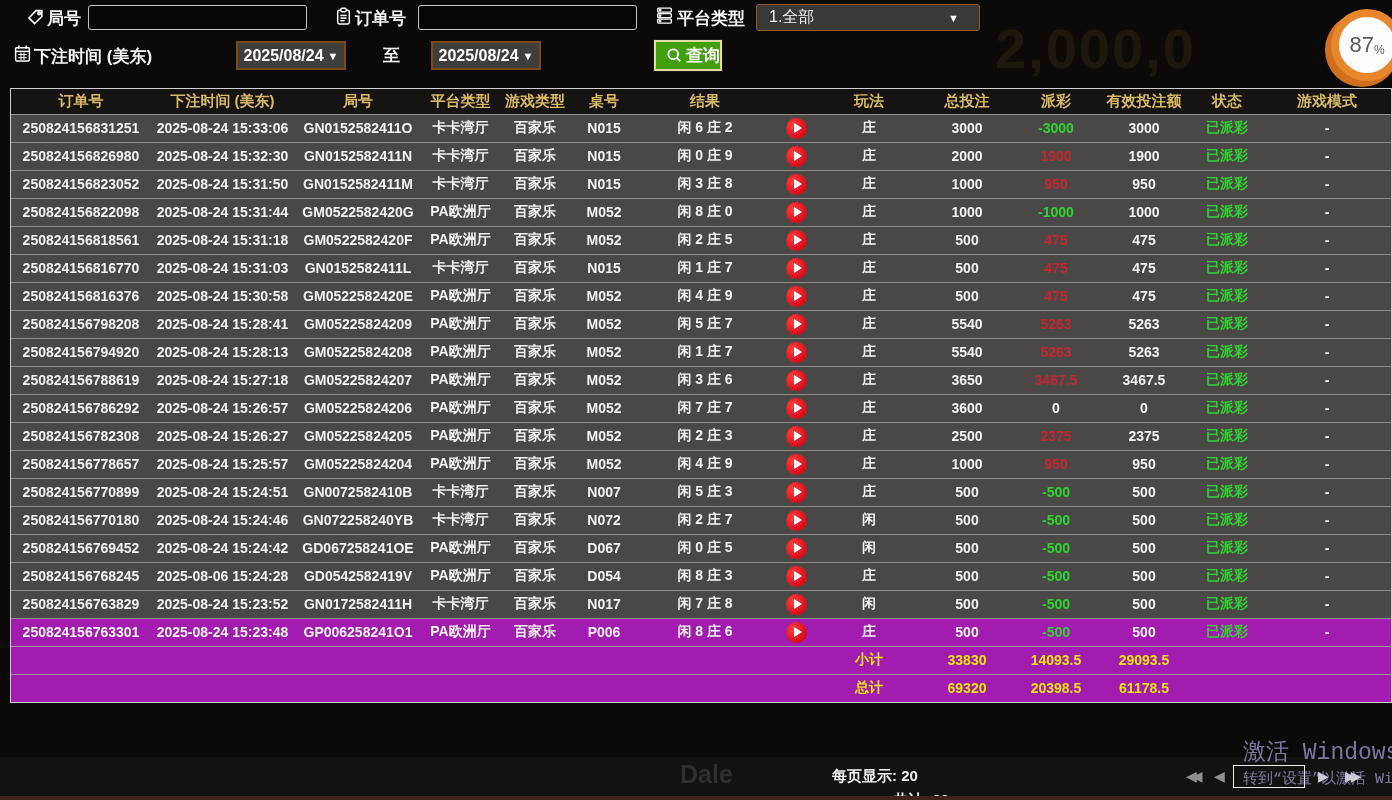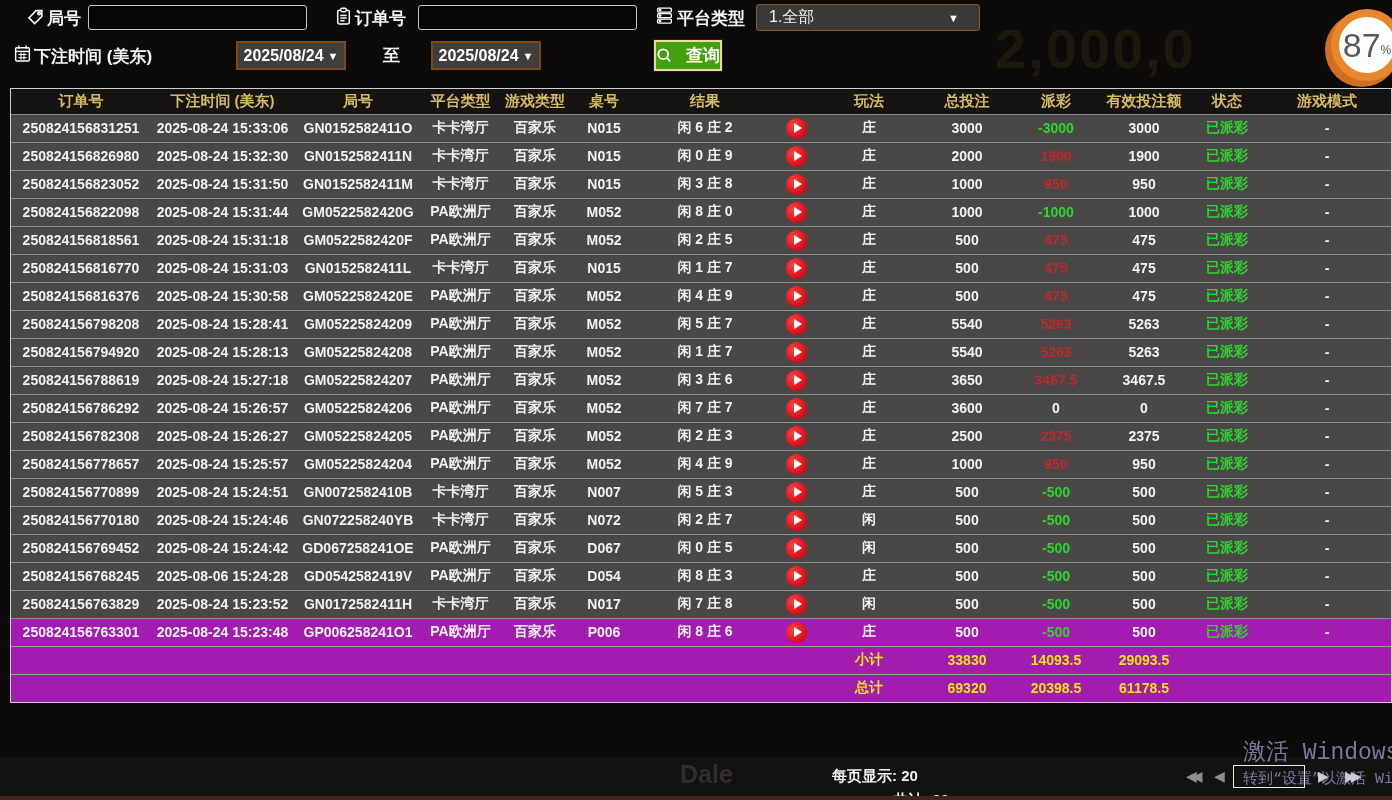--- a/index.html
+++ b/index.html
@@ -26,34 +26,34 @@
   .datebox {
     position:absolute; width:110px; height:29px; background:#403e3c;
     border:2px solid #7a4a15; color:#fff; font-weight:700; font-size:16px;
     display:flex; align-items:center; justify-content:center; gap:4px; cursor:pointer;
   }
   .datebox .caret { font-size:11px; }
   .search-btn {
     position:absolute; left:654px; top:40px; width:68px; height:31px;
     background:#42a00e; border:2px solid #e9d9a4; box-shadow:0 0 0 1px #1c1c1c;
     color:#fff; font-weight:700; font-size:17px;
-    display:flex; align-items:center; justify-content:space-between; gap:3px; cursor:pointer;
+    display:flex; align-items:center; justify-content:flex-end; gap:3px; cursor:pointer;
   }
   
   .wm-amount {
     position:absolute; left:995px; top:16px; font-size:56px; font-weight:700;
     color:#8a6a1c; opacity:.14; letter-spacing:2px; white-space:nowrap; pointer-events:none;
   }
   
   .gauge {
     position:absolute; left:1331px; top:9px; width:72px; height:72px; border-radius:50%;
     background:#fdfdfd; border:8px solid #e8862d; box-shadow:-5px 5px 0 1px #cf6f1f;
     display:flex; align-items:center; justify-content:center; color:#5a5a5a; z-index:5;
   }
-  .gauge .val { font-size:34px; }
+  .gauge .val { font-size:22px; }
   .gauge .unit { font-size:12px; margin-top:10px; }
   
   .table-wrap {
     position:absolute; left:10px; top:88px; width:1382px;
     border:1px solid #cfcfcf; background:#3b3938;
   }
   table { width:100%; border-collapse:collapse; table-layout:fixed; }
   th {
     height:25px; background:#151413; color:#d8b966; font-size:15px; font-weight:700;
     text-align:center; white-space:nowrap; overflow:hidden;

